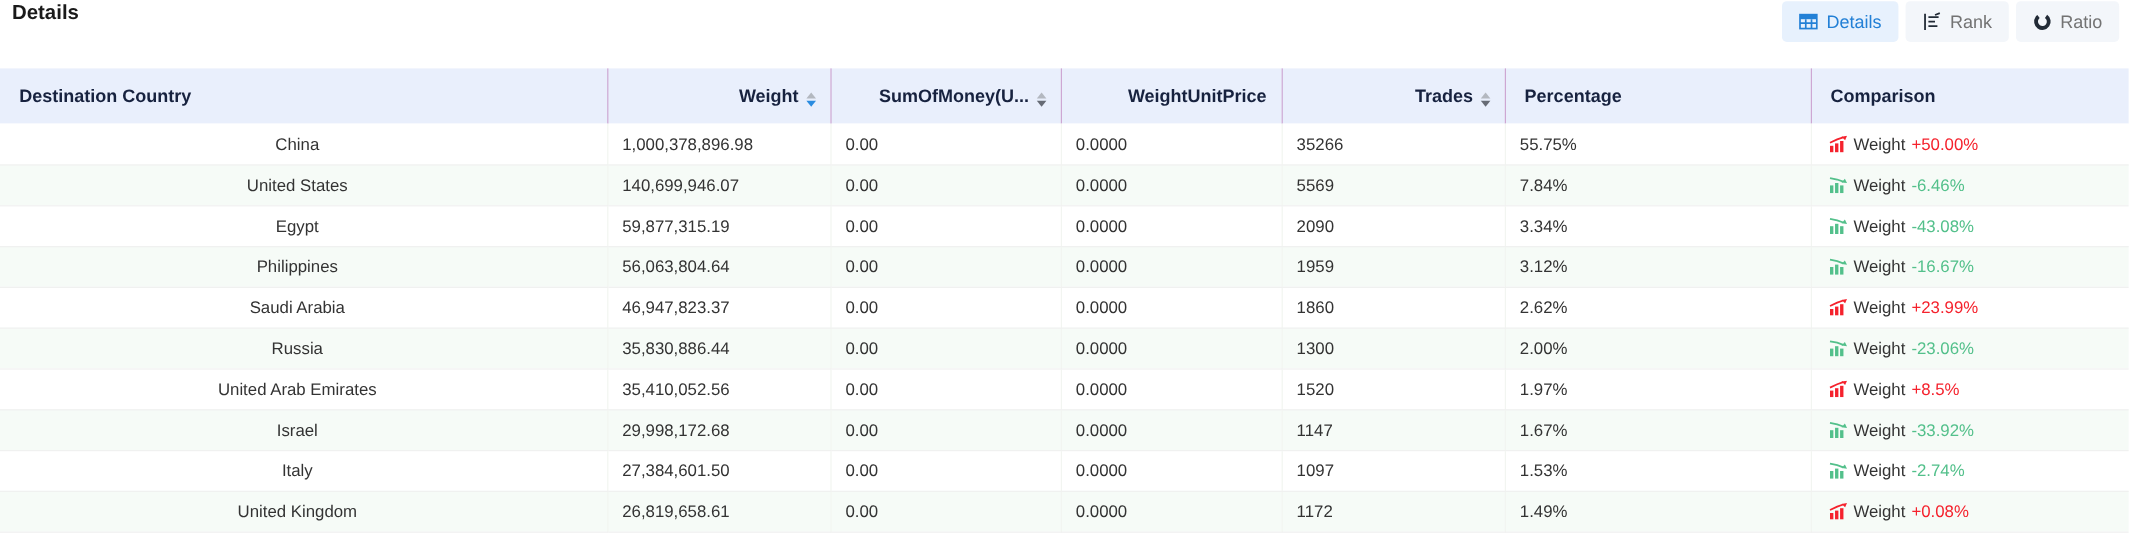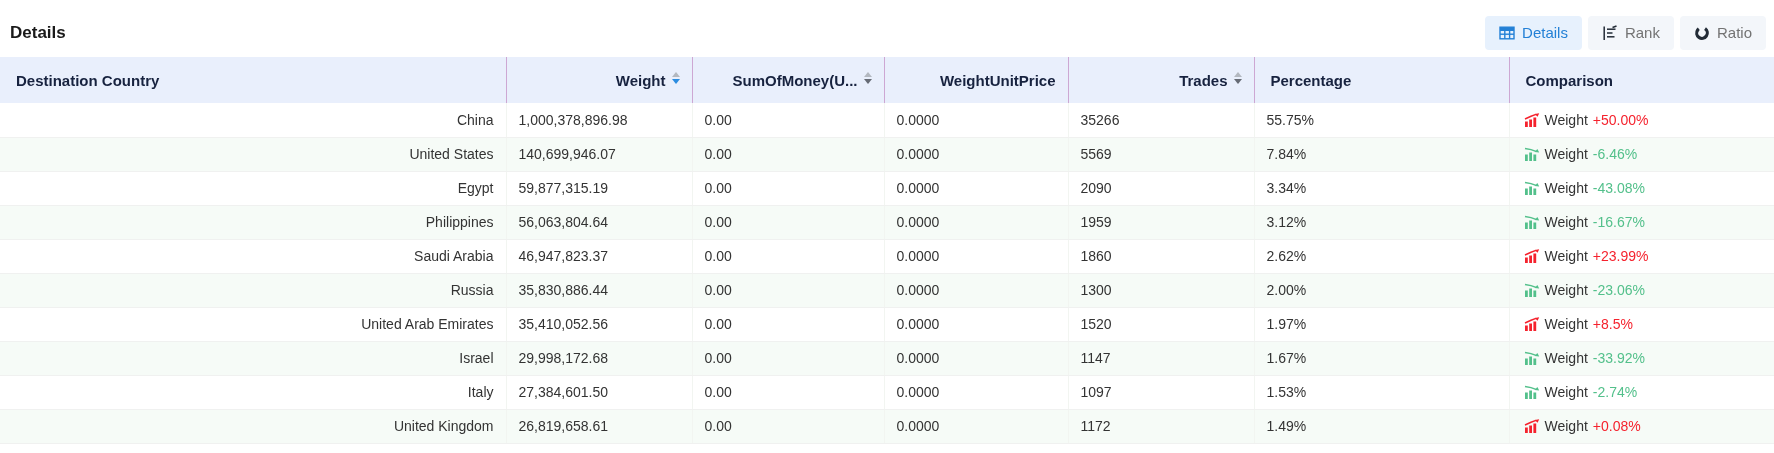--- a/index.html
+++ b/index.html
@@ -10,48 +10,48 @@
     --header-bg:#e9effc;
     --header-divider:#cda7d3;
     --pos-red:#f5222d;
     --neg-green:#53c08b;
     --stripe:#f6fbf7;
   }
   *{box-sizing:border-box}
   body{margin:0;width:1774px;height:453px;background:#fff;overflow:hidden;
        font-family:"Liberation Sans",sans-serif;}
   
-  .topbar{display:flex;align-items:center;height:48px;padding:17px 8px 0 10px}
+  .topbar{display:flex;height:48px;padding:1px 8px 0 10px}
   .page-title{font-size:17px;font-weight:bold;color:#1a1a1a}
   .summary{margin-left:16px;color:#9aa0a6;font-size:15px;display:flex;gap:8px;align-items:baseline}
   .count{color:var(--count-red)}
   .view-switch{margin-left:auto;display:flex;gap:6px}
   .vbtn{display:flex;align-items:center;gap:7px;height:34px;padding:0 14px;
         border:none;border-radius:4px;font-size:15px;cursor:pointer;
         background:var(--inactive-bg);color:#737373;font-family:inherit}
   .vbtn.active{background:var(--active-bg);color:var(--accent)}
   
   table{border-collapse:collapse;table-layout:fixed;width:1774px;margin-top:9px}
   thead th{height:46px;background:var(--header-bg);font-size:15px;font-weight:bold;
            color:#17223f;border-right:1px solid var(--header-divider);padding:0}
   thead th:last-child{border-right:none}
-  .thc{display:flex;align-items:flex-start;gap:6px;padding:0 12px}
+  .thc{display:flex;align-items:flex-end;gap:6px;padding:0 12px}
   .thc.left{justify-content:flex-start;padding-left:16px}
   .thc.right{justify-content:flex-end}
   .sort{display:inline-flex;flex-direction:column;gap:2px;cursor:pointer}
   .c-up{width:0;height:0;border-left:4px solid transparent;border-right:4px solid transparent;
         border-bottom:5px solid #b3b8c0}
   .c-down{width:0;height:0;border-left:4px solid transparent;border-right:4px solid transparent;
         border-top:5px solid #666b75}
   .sort.desc .c-down{border-top-color:#2b8ce0}
   tbody td{height:34px;font-size:14px;color:#333;padding:0 12px;
            border-bottom:1px solid #f0f1f0;border-right:1px solid #f2f5f1;background:#fff}
   tbody td:last-child{border-right:none}
   tr.stripe td{background:var(--stripe)}
-  td.country{padding-left:2px;text-align:right}
+  td.country{padding-left:2px;text-align:center}
   td.num{}
   td.pct{text-align:left}
   td.cmp-cell{padding-left:14px}
   .cmp{display:flex;align-items:center;gap:5px}
   .cmp .metric{color:#333}
   .cmp .chg.up{color:var(--pos-red)}
   .cmp .chg.down{color:var(--neg-green)}
   .cmp svg{flex:none}
 </style>
 </head>

